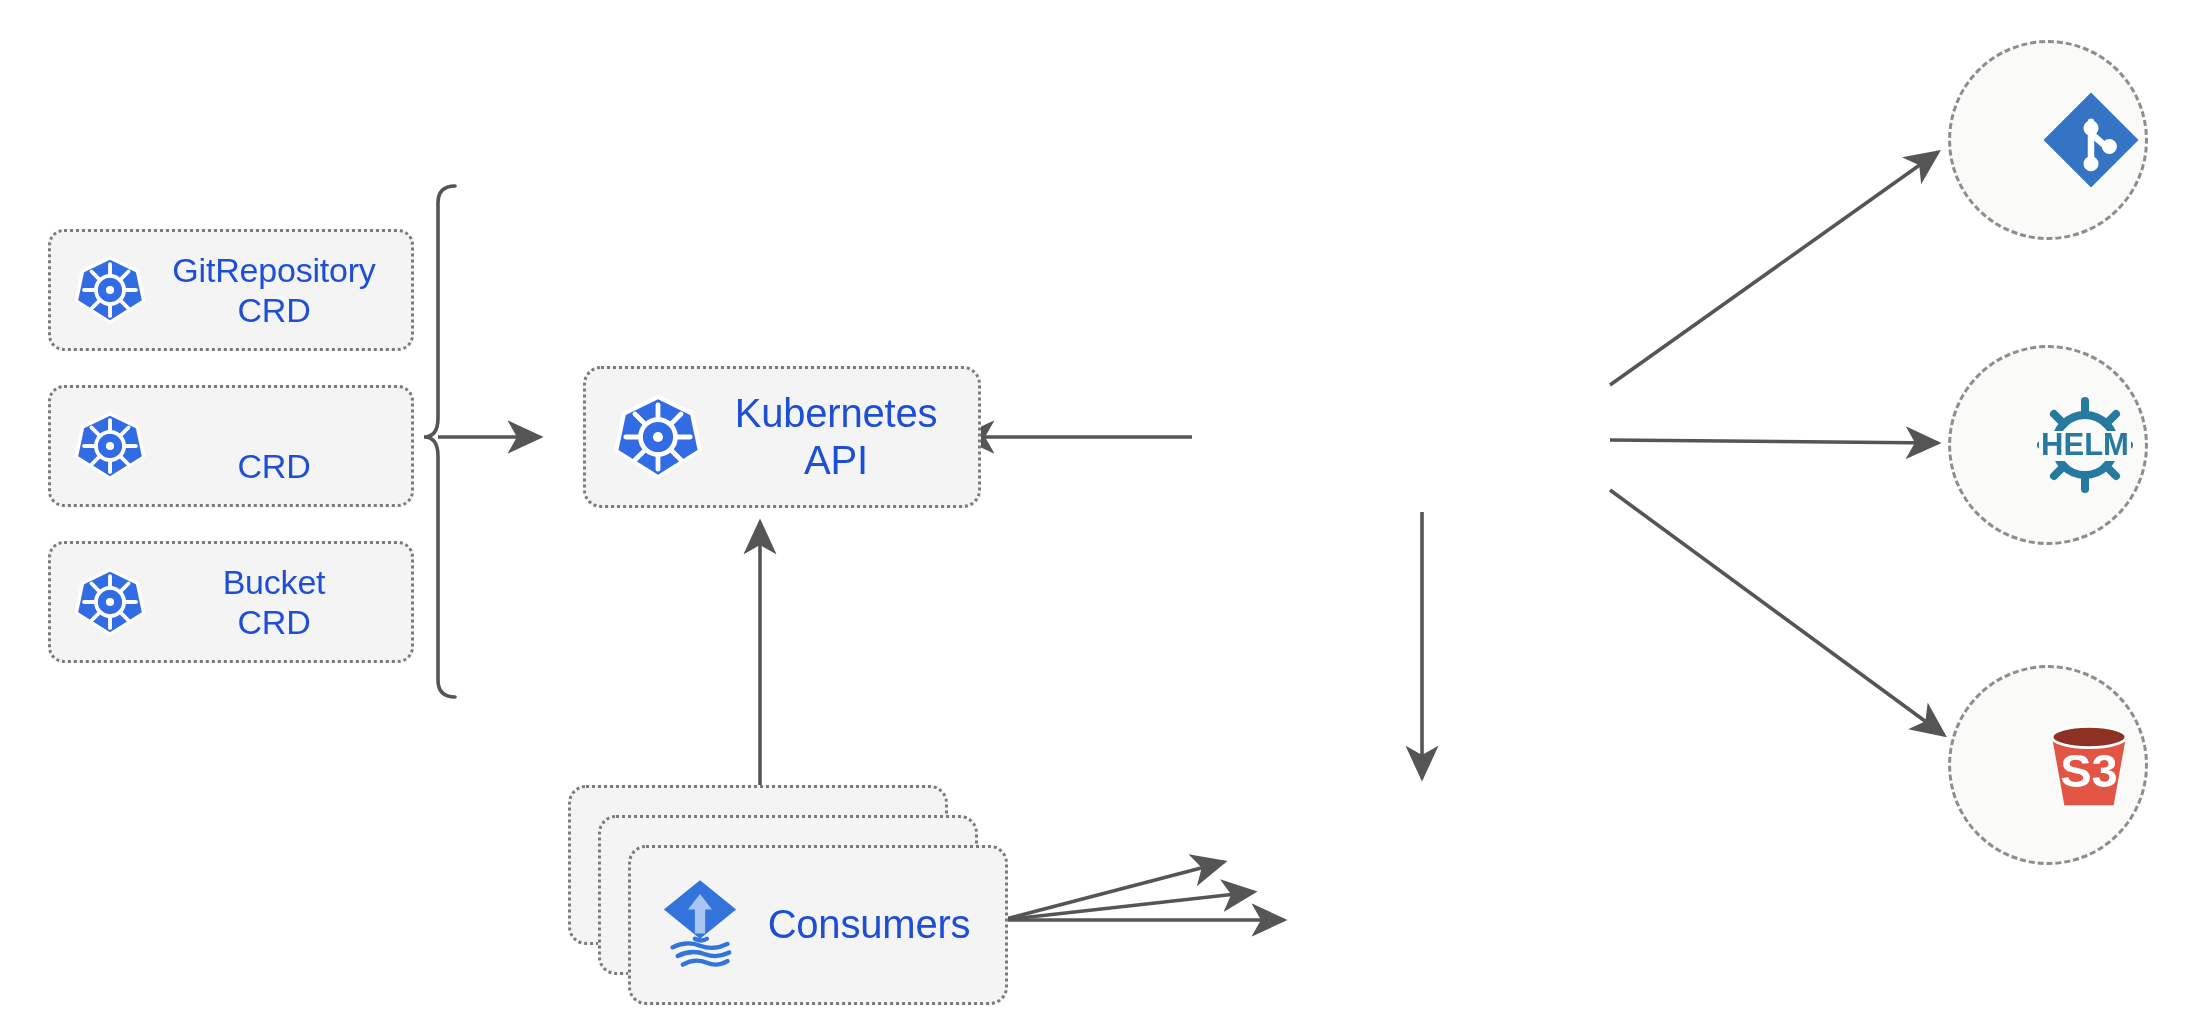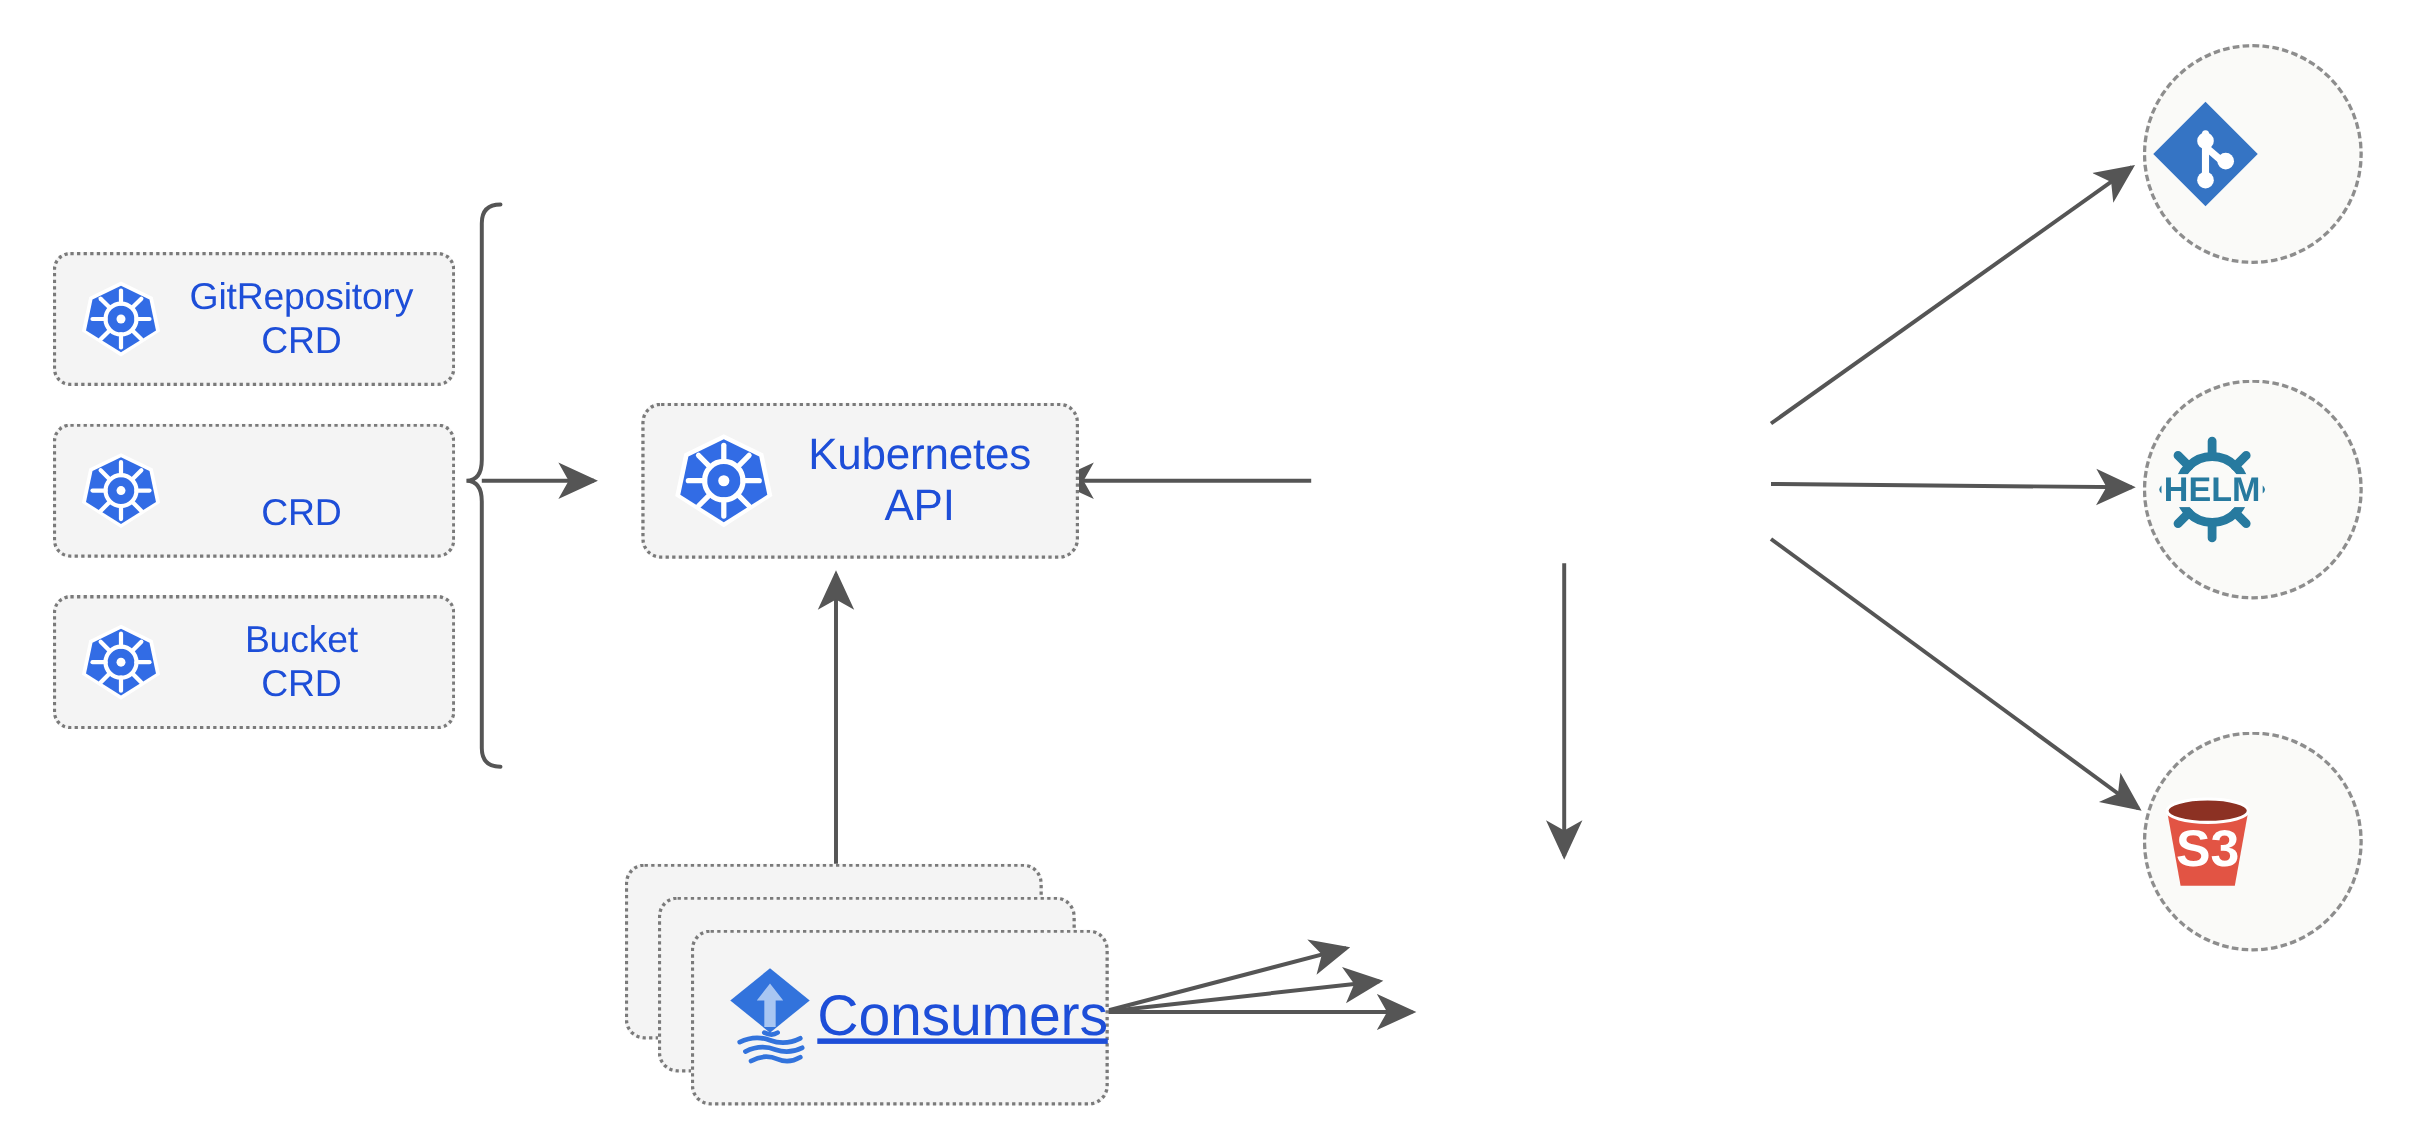--- a/index.html
+++ b/index.html
@@ -86,33 +86,33 @@
   
   .stack { position: absolute; }
   .stack .node { left: 0; top: 0; }
   .stack .layer-back  { left: 0px;  top: 0px;  }
   .stack .layer-mid   { left: 30px; top: 30px; }
   .stack .layer-front { left: 60px; top: 60px; }
 
   #stack-consumers { left: 568px; top: 785px; width: 500px; height: 220px; }
   #stack-artifacts { left: 1230px; top: 785px; width: 500px; height: 220px; }
   .stack .node { width: 380px; height: 160px; padding-left: 26px; }
-  .stack .node-label { font-size: 52px; text-decoration: underline; }
+  .stack .node-label { font-size: 40px; }
 
   
   .endpoint {
     position: absolute;
     width: 200px;
     height: 200px;
     border-radius: 50%;
     background: #fafaf8;
     border: 3px dashed #8d8d8d;
     display: flex;
     align-items: center;
-    justify-content: flex-start;
+    justify-content: flex-end;
     box-sizing: border-box;
   }
   #endpoint-git  { left: 1948px; top: 40px;  }
   #endpoint-helm { left: 1948px; top: 345px; }
   #endpoint-s3   { left: 1948px; top: 665px; }
 
   svg.ico { display: block; }
 </style>
 </head>
 <body>

